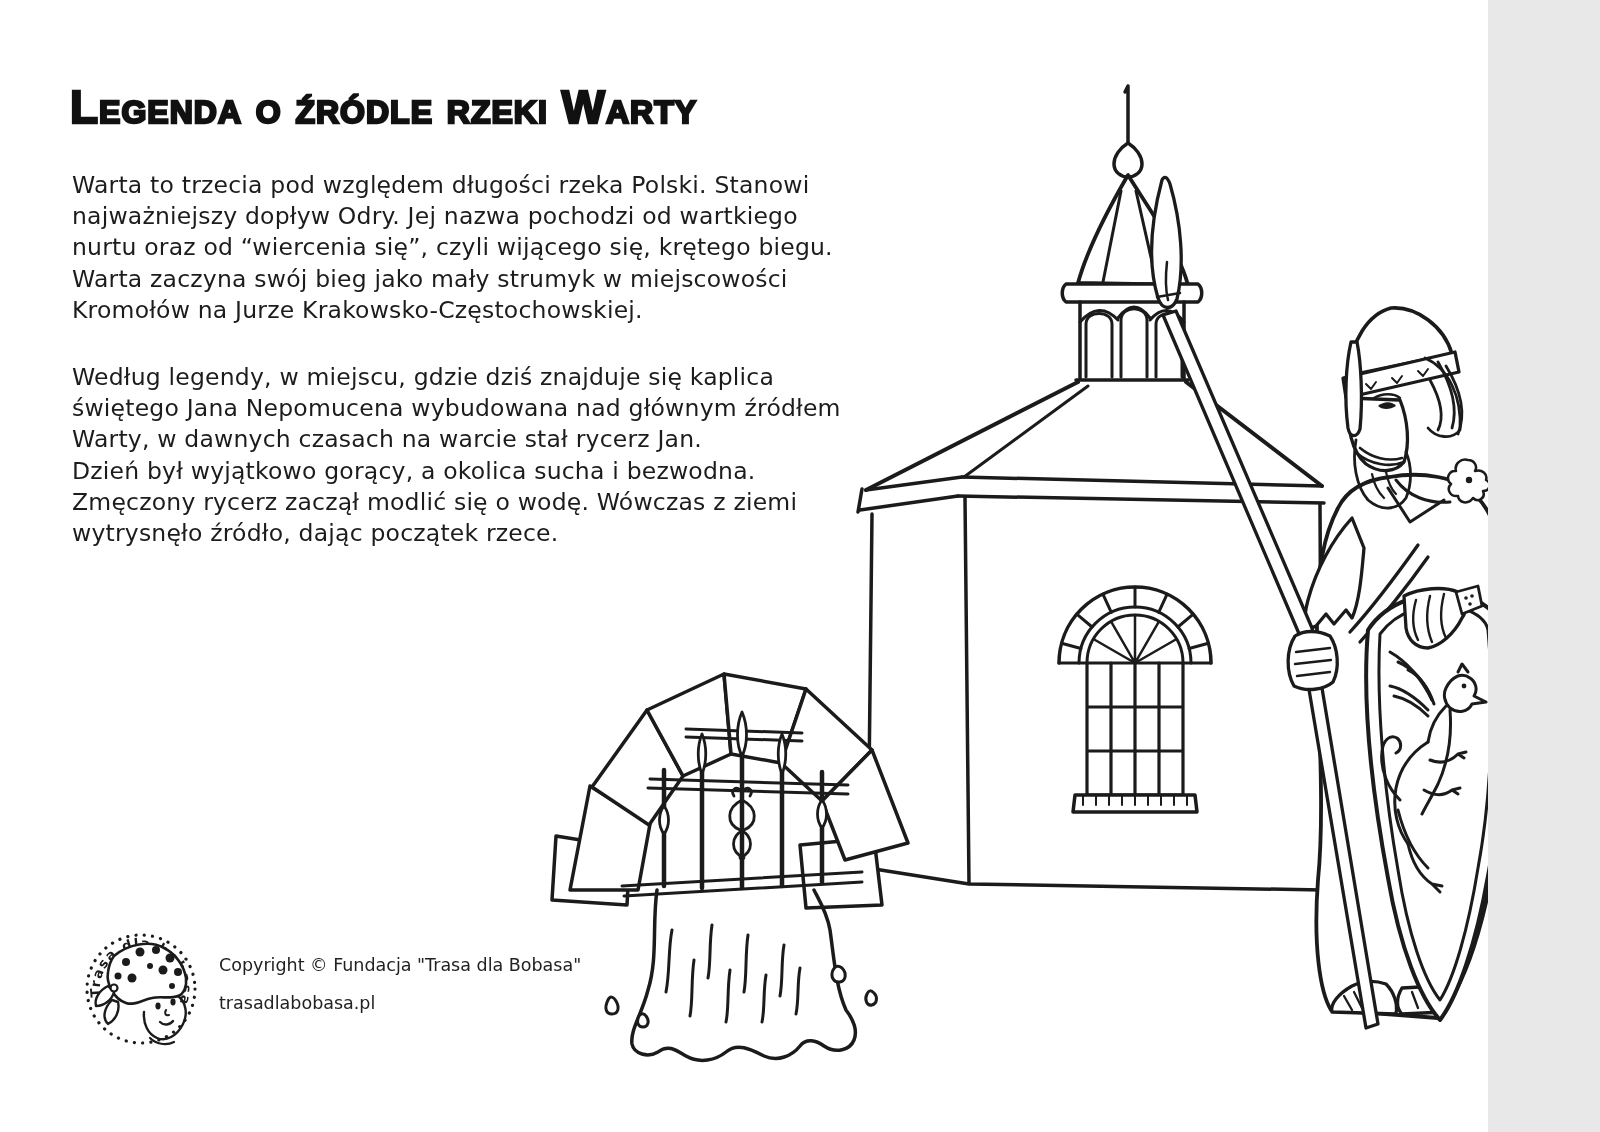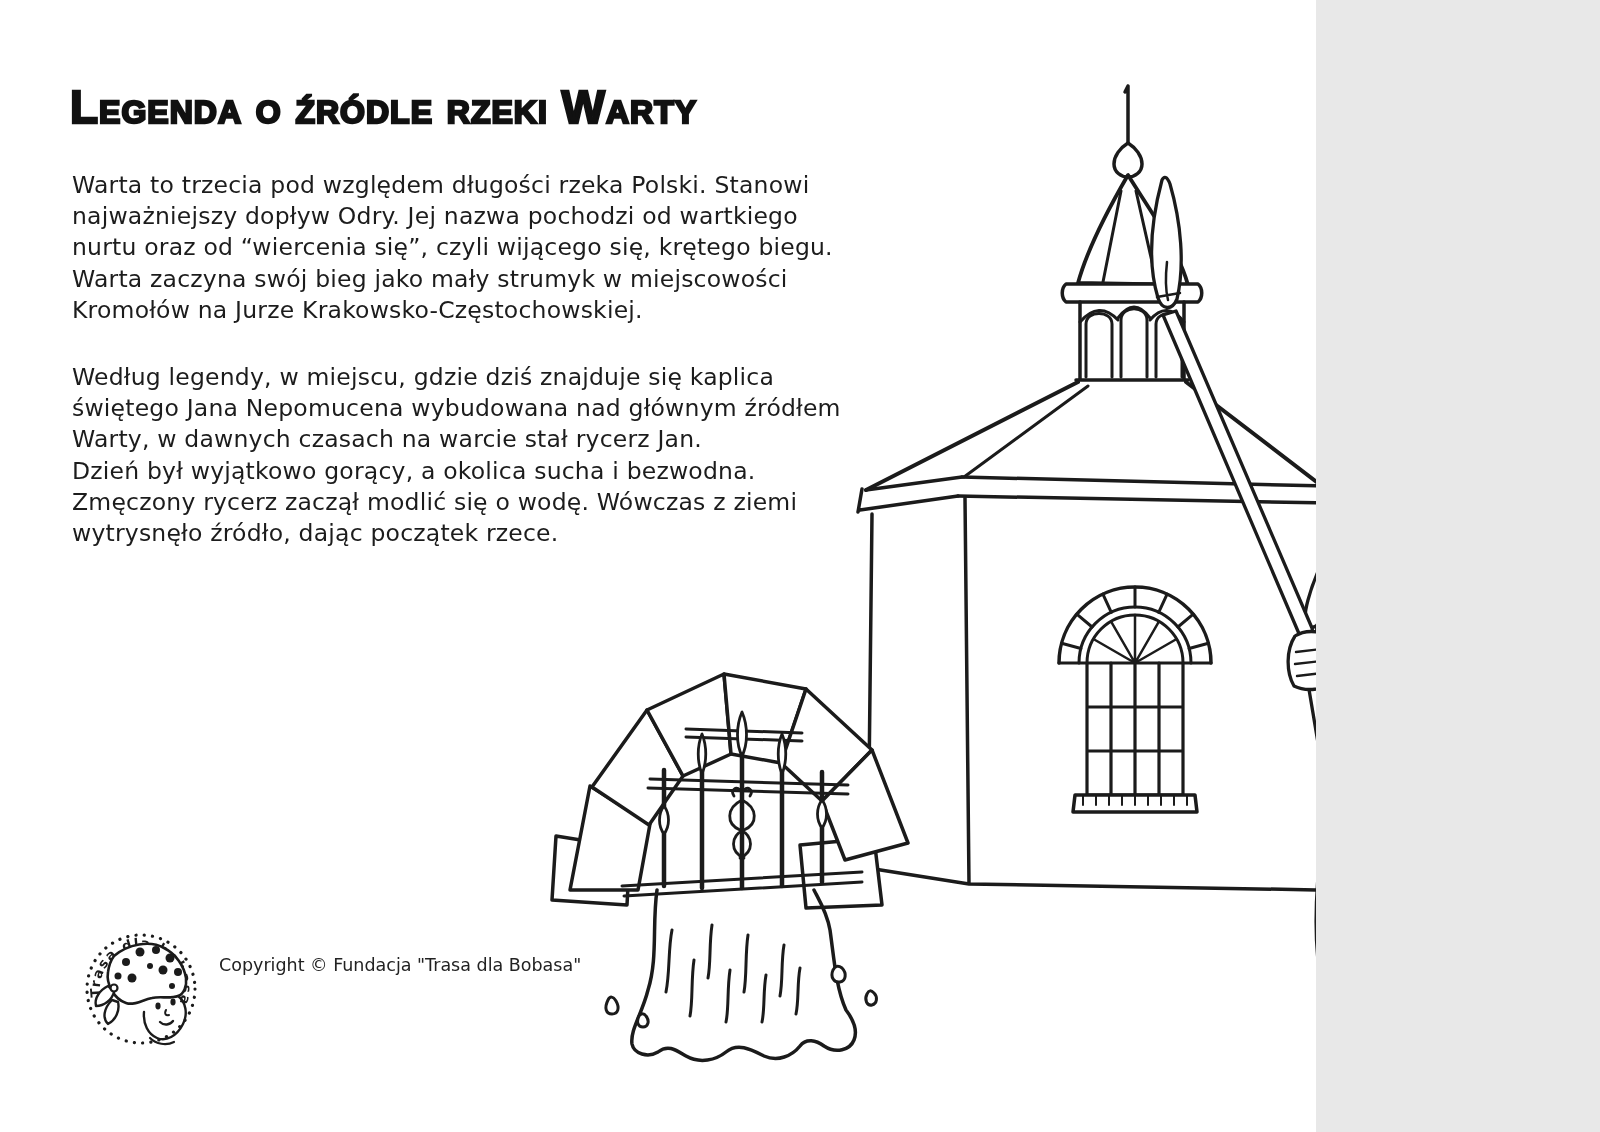--- a/index.html
+++ b/index.html
@@ -1,17 +1,17 @@
 <!DOCTYPE html>
 <html><head>
 <meta charset="utf-8">
 <style>
   html,body{margin:0;padding:0;background:#e8e8e8;}
   .page{
-    position:relative;width:1316px;height:1132px;background:#ffffff;
+    position:relative;width:1488px;height:1132px;background:#ffffff;
     overflow:hidden;font-family:"DejaVu Sans",sans-serif;color:#1b1b1b;
   }
   .title{
     position:absolute;left:70px;top:80px;
     font-family:"Liberation Sans",sans-serif;
     font-weight:bold;font-variant:small-caps;
     font-size:46px;letter-spacing:1px;color:#111;
     -webkit-text-stroke:2.4px #111;
     white-space:nowrap;
   }
@@ -253,15 +253,16 @@
       <g>
         <path class="ink wfill" stroke-width="2.4" d="M108 986 C100 990 94 998 96 1006 C104 1006 112 1000 114 992 Z"></path>
         <path class="ink wfill" stroke-width="2.4" d="M112 1000 C104 1008 102 1018 108 1024 C116 1020 120 1010 118 1002 Z"></path>
         <circle class="ink wfill" cx="114" cy="988" r="3.5" stroke-width="2.2"></circle>
       </g>
     </g>
   </svg>
 
   <div class="copyright">
     <div>Copyright © Fundacja "Trasa dla Bobasa"</div>
+    <div>trasadlabobasa.pl</div>
   </div>
 
 </div>
 
 </body></html>

